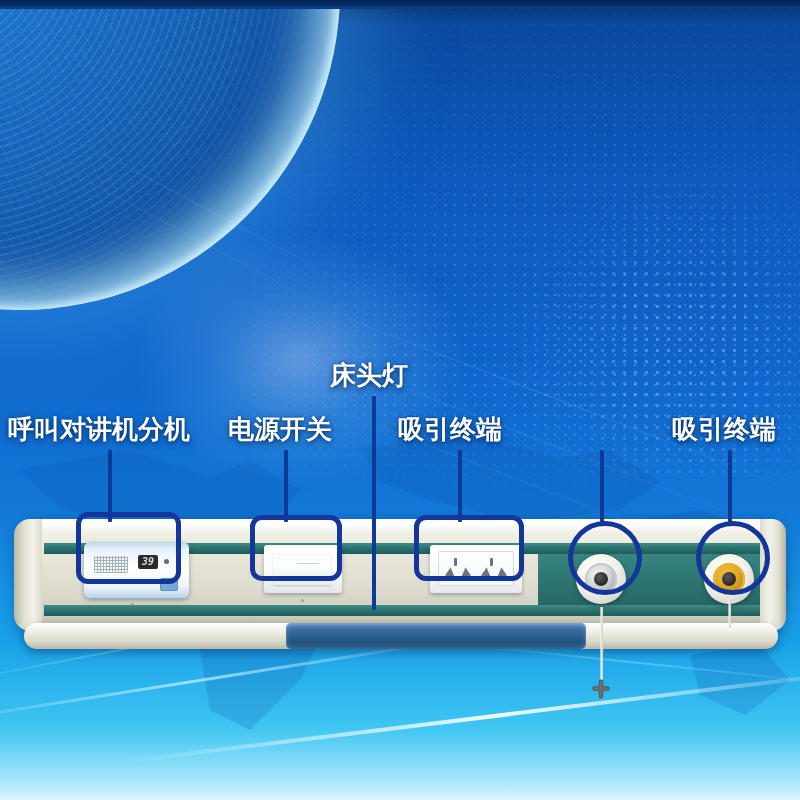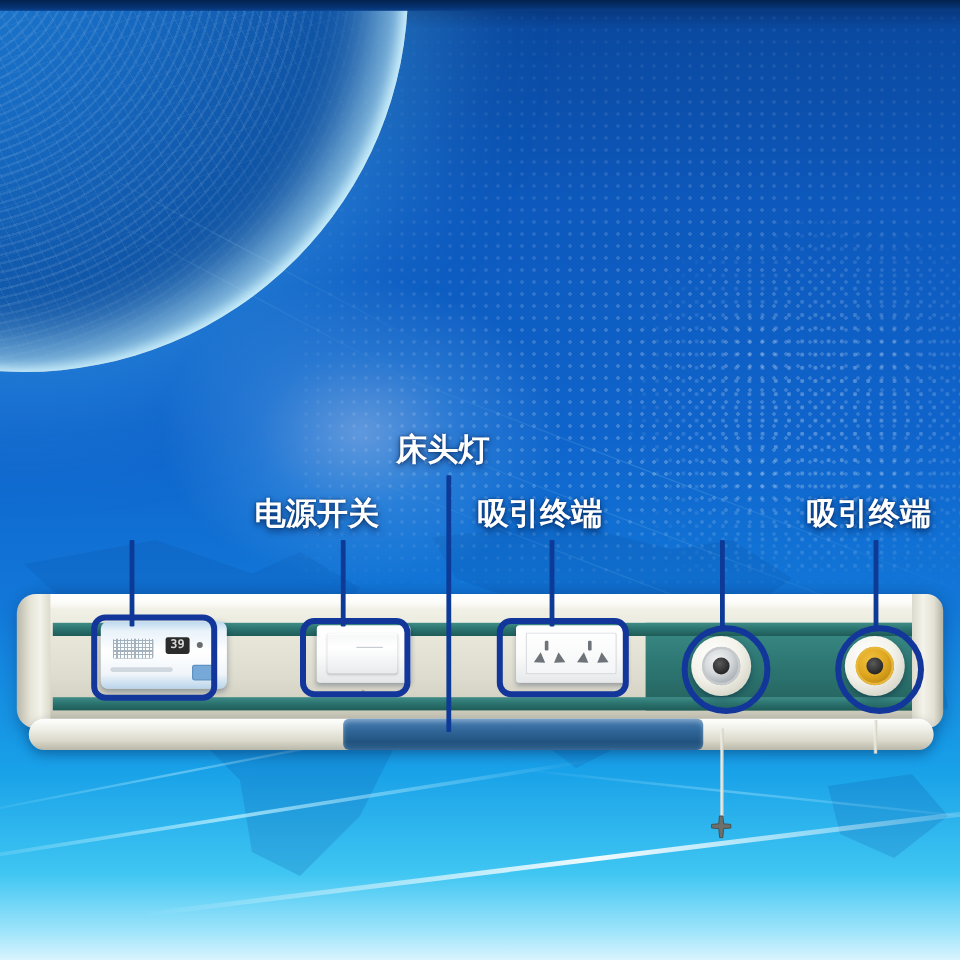--- a/index.html
+++ b/index.html
@@ -139,42 +139,42 @@
   
   .callout{
     position:absolute;z-index:8;
     font-weight:bold;
     color:#ffffff;
     text-shadow:0 2px 6px rgba(4,38,92,0.85), 0 0 2px rgba(4,38,92,0.8);
     white-space:nowrap;
   }
   .callout-row{font-size:26px;line-height:34px;top:412px;}
   .c-intercom{left:8px;}
-  .c-switch{left:212px;}
+  .c-switch{left:228px;}
   .c-lamp{left:330px;top:358px;}
   .c-socket{left:398px;}
   .c-oxygen{left:535px;}
   .c-suction{left:672px;}
 
   
   .leader{
     position:absolute;width:4px;background:#0d3a96;z-index:7;border-radius:1px;
   }
 
   
   .hl-box{
     position:absolute;border:5px solid #13369b;border-radius:12px;z-index:9;
     background:transparent;
   }
   .hl-circle{
     position:absolute;border:5px solid #13369b;border-radius:50%;z-index:9;
   }
 
   
-  .panel-wrap{position:absolute;left:18px;top:495px;width:766px;height:124px;z-index:4;}
+  .panel-wrap{position:absolute;left:18px;top:519px;width:766px;height:124px;z-index:4;font-style:italic;}
   .panel-body{
     position:absolute;left:0;top:0;width:766px;height:112px;
     border-radius:16px 14px 14px 14px;
     background:linear-gradient(180deg,#ffffff 0%,#f2f1e7 10%,#e8e7da 30%,#dedcce 62%,#cfcdbe 86%,#bab8a9 100%);
     box-shadow:0 4px 14px rgba(0,20,60,0.45);
   }
   .panel-top-hl{
     position:absolute;left:4px;top:2px;width:758px;height:10px;border-radius:12px;
     background:linear-gradient(180deg, rgba(255,255,255,0.95), rgba(255,255,255,0.15));
   }
@@ -330,20 +330,21 @@
     <div class="streak s1"></div>
     <div class="streak s4"></div>
     <div class="streak s2"></div>
   </div>
 
   <div class="dots"></div>
   <div class="dots2"></div>
   <div class="bg-topband"></div>
 
 
+  <div class="callout callout-row c-intercom">呼叫对讲机分机</div>
   <div class="callout callout-row c-switch">电源开关</div>
   <div class="callout callout-row c-lamp">床头灯</div>
   <div class="callout callout-row c-socket">吸引终端</div>
   <div class="callout callout-row c-suction">吸引终端</div>
 
   <div class="leader" style="left:108px;top:450px;height:72px;"></div>
   <div class="leader" style="left:284px;top:450px;height:72px;"></div>
   <div class="leader" style="left:372px;top:396px;height:214px;"></div>
   <div class="leader" style="left:458px;top:450px;height:72px;"></div>
   <div class="leader" style="left:600px;top:450px;height:72px;"></div>

